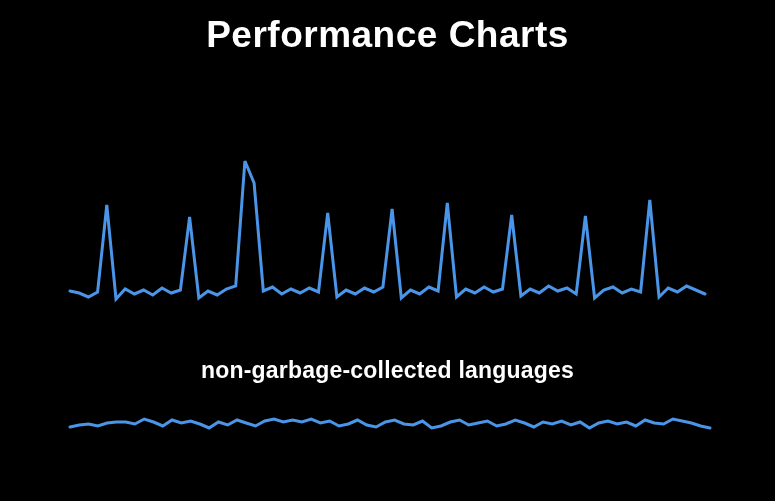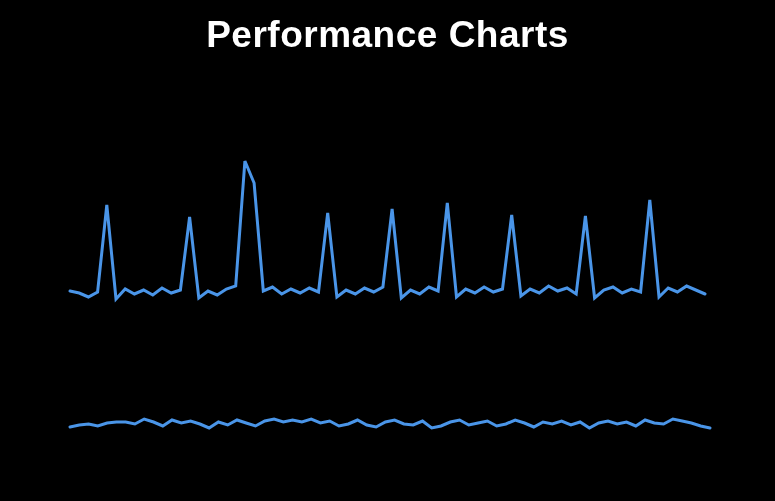--- a/index.html
+++ b/index.html
@@ -45,18 +45,19 @@
 
 <div class="figure">
 
   <h1 class="page-title">Performance Charts</h1>
 
 
   <svg class="chart gc" xmlns="http://www.w3.org/2000/svg" viewBox="0 0 635 147" preserveAspectRatio="none">
       <polyline points="0.0,133.0 9.2,135.0 18.4,139.0 27.6,134.0 36.8,47.0 46.0,141.0 55.2,131.0 64.4,136.0 73.6,132.0 82.8,137.0 92.0,130.0 101.2,135.0 110.4,132.0 119.6,59.0 128.8,140.0 138.0,133.0 147.2,137.0 156.4,131.0 165.7,128.0 174.9,3.0 184.1,25.0 193.3,133.0 202.5,129.0 211.7,136.0 220.9,131.0 230.1,135.0 239.3,130.0 248.5,134.0 257.7,55.0 266.9,139.0 276.1,132.0 285.3,136.0 294.5,130.0 303.7,134.0 312.9,129.0 322.1,51.0 331.3,140.0 340.5,132.0 349.7,136.0 358.9,129.0 368.1,133.0 377.3,45.0 386.5,139.0 395.7,131.0 404.9,135.0 414.1,129.0 423.3,134.0 432.5,131.0 441.7,57.0 450.9,138.0 460.1,131.0 469.3,135.0 478.6,128.0 487.8,133.0 497.0,130.0 506.2,136.0 515.4,58.0 524.6,140.0 533.8,132.0 543.0,129.0 552.2,135.0 561.4,131.0 570.6,134.0 579.8,42.0 589.0,139.0 598.2,130.0 607.4,134.0 616.6,128.0 625.8,132.0 635.0,136.0" fill="none" stroke="#4a95e8" stroke-width="3" stroke-linejoin="miter" stroke-linecap="round"></polyline>
     </svg>
 
+  <h2 class="chart-label non-gc">non-garbage-collected languages</h2>
 
   <svg class="chart non-gc" xmlns="http://www.w3.org/2000/svg" viewBox="0 0 640 36" preserveAspectRatio="none">
       <polyline points="0.0,20.0 9.3,18.0 18.6,17.0 27.8,19.0 37.1,16.0 46.4,15.0 55.7,15.0 64.9,17.0 74.2,12.0 83.5,15.0 92.8,19.0 102.0,13.0 111.3,16.0 120.6,14.0 129.9,17.0 139.1,21.0 148.4,15.0 157.7,18.0 167.0,13.0 176.2,16.0 185.5,19.0 194.8,14.0 204.1,12.0 213.3,15.0 222.6,13.0 231.9,15.0 241.2,12.0 250.4,16.0 259.7,14.0 269.0,19.0 278.3,17.0 287.5,13.0 296.8,18.0 306.1,20.0 315.4,15.0 324.6,13.0 333.9,17.0 343.2,18.0 352.5,14.0 361.7,21.0 371.0,19.0 380.3,15.0 389.6,13.0 398.8,18.0 408.1,16.0 417.4,14.0 426.7,19.0 435.9,17.0 445.2,13.0 454.5,16.0 463.8,20.0 473.0,15.0 482.3,17.0 491.6,14.0 500.9,18.0 510.1,15.0 519.4,21.0 528.7,16.0 538.0,14.0 547.2,17.0 556.5,15.0 565.8,19.0 575.1,13.0 584.3,16.0 593.6,17.0 602.9,12.0 612.2,14.0 621.4,16.0 630.7,19.0 640.0,21.0" fill="none" stroke="#4a95e8" stroke-width="3" stroke-linejoin="miter" stroke-linecap="round"></polyline>
     </svg>
 
 </div>
 
 </body></html>

